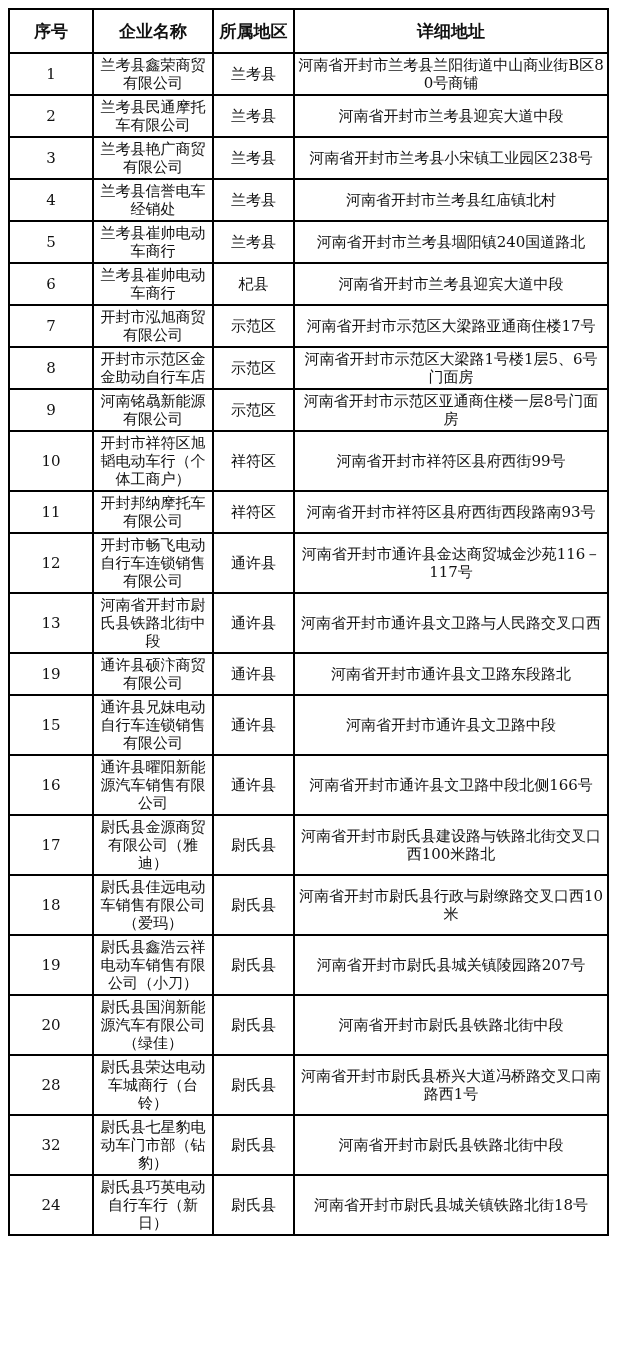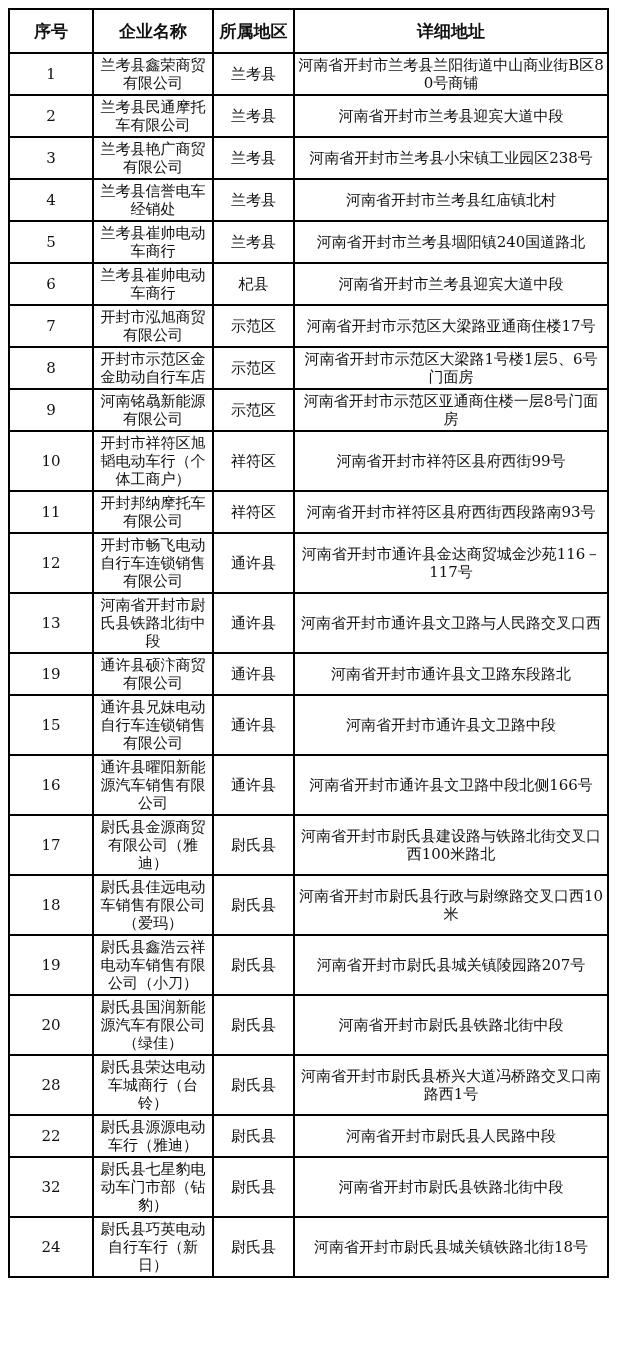--- a/index.html
+++ b/index.html
@@ -206,26 +206,20 @@
     <td>河南省开封市尉氏县铁路北街中段</td>
   </tr>
 
   <tr>
     <td>28</td>
     <td>尉氏县荣达电动车城商行（台铃）</td>
     <td>尉氏县</td>
     <td>河南省开封市尉氏县桥兴大道冯桥路交叉口南路西1号</td>
   </tr>
 
-  <tr>
-    <td>22</td>
-    <td>尉氏县源源电动车行（雅迪）</td>
-    <td>尉氏县</td>
-    <td>河南省开封市尉氏县人民路中段</td>
-  </tr>
 
   <tr>
     <td>32</td>
     <td>尉氏县七星豹电动车门市部（钻豹）</td>
     <td>尉氏县</td>
     <td>河南省开封市尉氏县铁路北街中段</td>
   </tr>
 
   <tr>
     <td>24</td>

